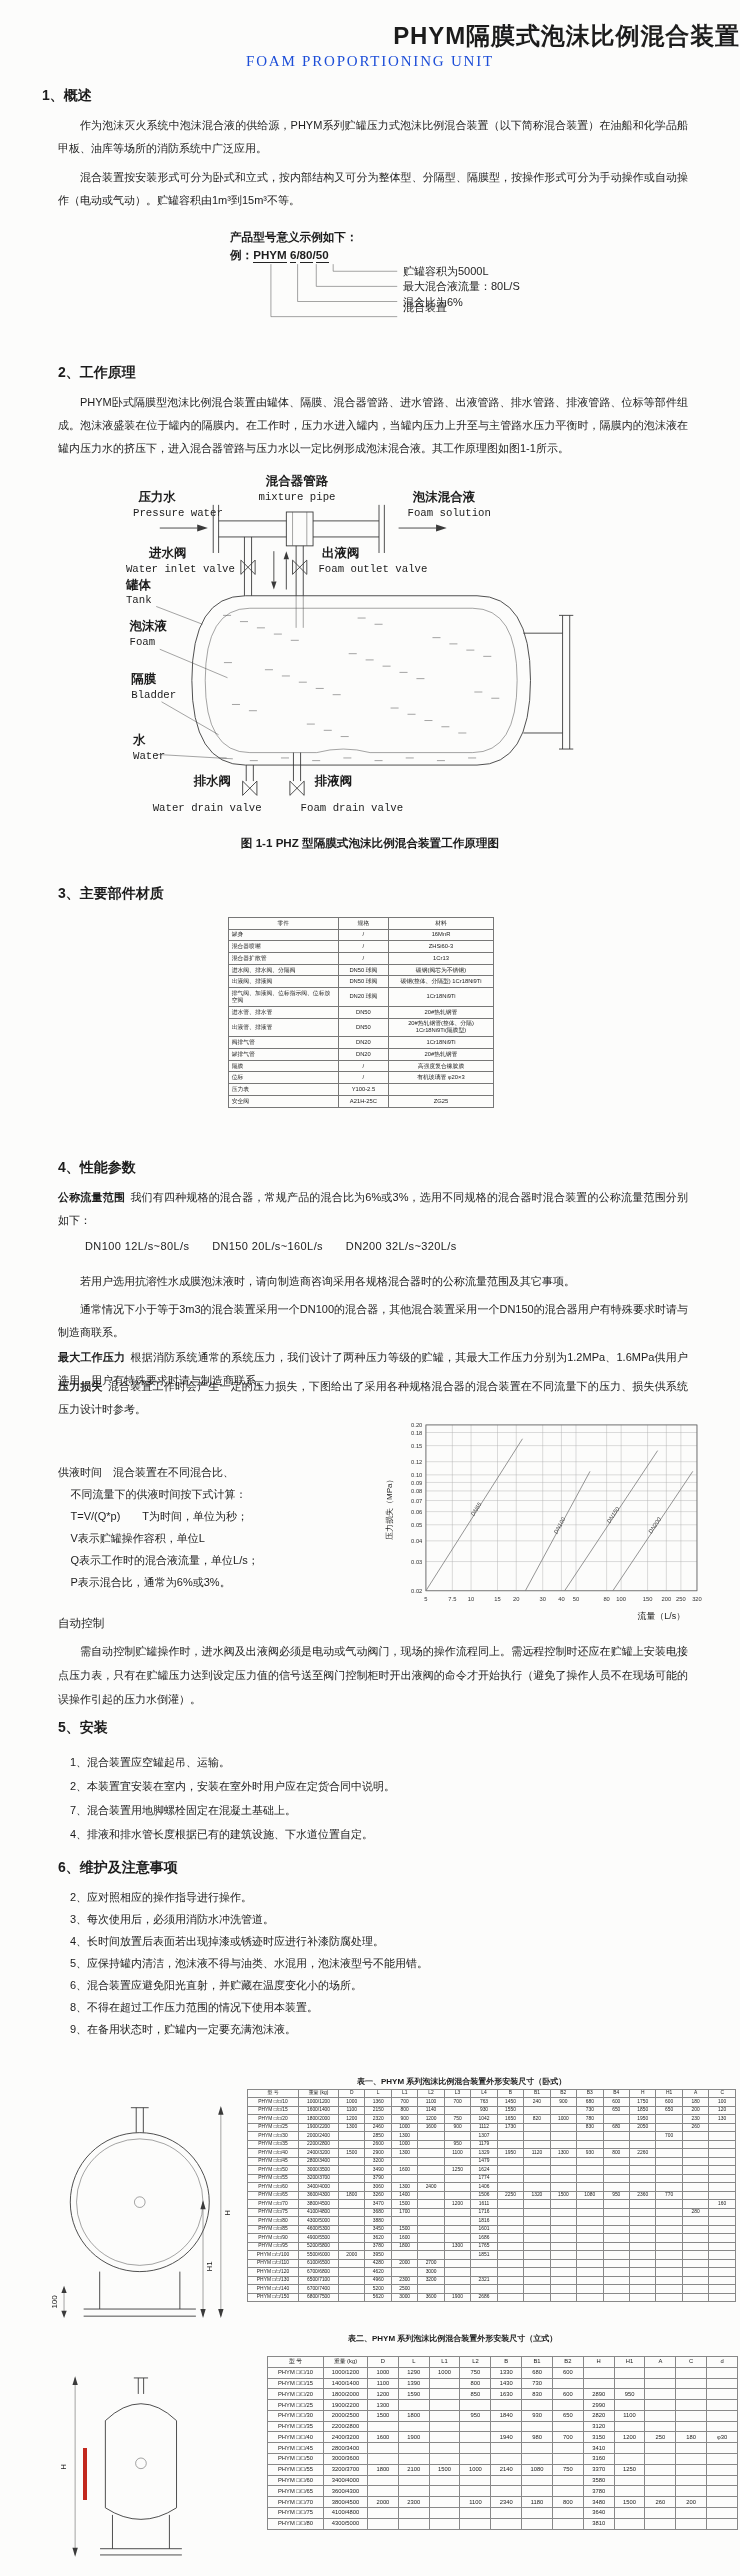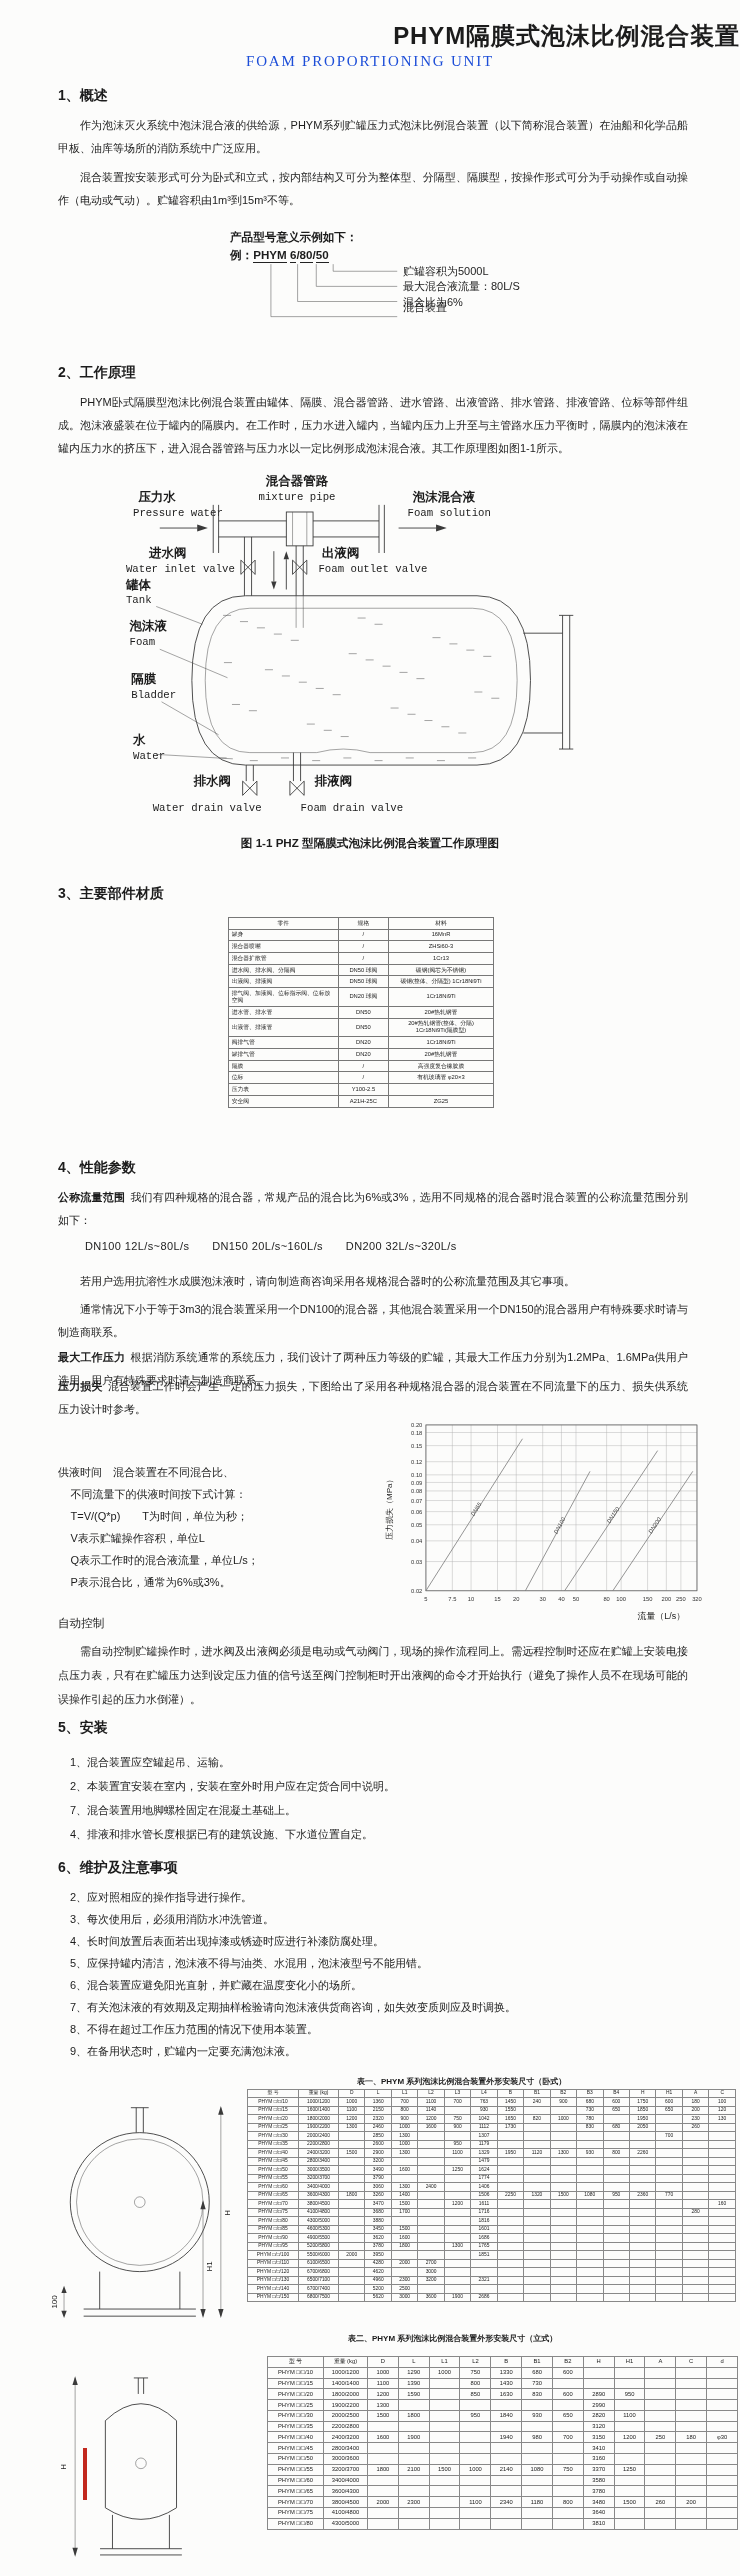--- a/index.html
+++ b/index.html
@@ -45,21 +45,21 @@
   .redmark{position:absolute;width:3.6px;background:#c2281e}
 </style>
 </head>
 <body>
 
 <div id="page">
 
   <div class="abs h1" style="top:19.6px;left:0">PHYM隔膜式泡沫比例混合装置</div>
   <div class="abs h2" style="top:53px;left:0">FOAM PROPORTIONING UNIT</div>
 
-  <div class="abs sec" style="top:87px;left:58px">1、概述</div>
+  <div class="abs sec" style="top:87px;left:42px">1、概述</div>
   <div class="abs p ind" style="top:114px;left:58px">作为泡沫灭火系统中泡沫混合液的供给源，PHYM系列贮罐压力式泡沫比例混合装置（以下简称混合装置）在油船和化学品船甲板、油库等场所的消防系统中广泛应用。</div>
   <div class="abs p ind" style="top:166px;left:58px">混合装置按安装形式可分为卧式和立式，按内部结构又可分为整体型、分隔型、隔膜型，按操作形式可分为手动操作或自动操作（电动或气动）。贮罐容积由1m³到15m³不等。</div>
 
   <div class="abs model-intro" style="top:230px;left:230px">产品型号意义示例如下：</div>
   <div class="abs model-code" style="top:248px;left:230px">
     <span>例：</span><span id="model-code"><span class="useg">PHYM</span><span> </span><span class="useg">6</span><span>/</span><span class="useg">80</span><span>/</span><span class="useg">50</span></span>
   </div>
   <svg class="abs draw" style="top:264px;left:230px" width="169" height="59" viewBox="0 0 190 66">
     <polyline class="thin" points="116,0 116,8 188,8"></polyline>
     <polyline class="thin" points="97,0 97,25 188,25"></polyline>
@@ -401,21 +401,20 @@
       <div>4、排液和排水管长度根据已有的建筑设施、下水道位置自定。</div>
     </div>
 
   <div class="abs sec" style="top:1859px;left:58px">6、维护及注意事项</div>
   <div class="abs list-block" style="top:1886px;left:70px;width:624px" id="maint-items">
       <div>2、应对照相应的操作指导进行操作。</div>
       <div>3、每次使用后，必须用消防水冲洗管道。</div>
       <div>4、长时间放置后表面若出现掉漆或锈迹时应进行补漆防腐处理。</div>
       <div>5、应保持罐内清洁，泡沫液不得与油类、水混用，泡沫液型号不能用错。</div>
       <div>6、混合装置应避免阳光直射，并贮藏在温度变化小的场所。</div>
-      <div>7、有关泡沫液的有效期及定期抽样检验请向泡沫液供货商咨询，如失效变质则应及时调换。</div>
       <div>8、不得在超过工作压力范围的情况下使用本装置。</div>
       <div>9、在备用状态时，贮罐内一定要充满泡沫液。</div>
     </div>
 
   <div class="abs smallcap" style="top:2076px;left:357px;width:374px">表一、PHYM 系列泡沫比例混合装置外形安装尺寸（卧式）</div>
   <svg class="abs draw" style="top:2097px;left:46px" width="192" height="245" viewBox="0 0 215 275">
     <line x1="95" y1="12" x2="115" y2="12"></line>
       <line x1="101" y1="12" x2="101" y2="40"></line>
       <line x1="109" y1="12" x2="109" y2="40"></line>
     <circle cx="105" cy="118" r="78"></circle>

